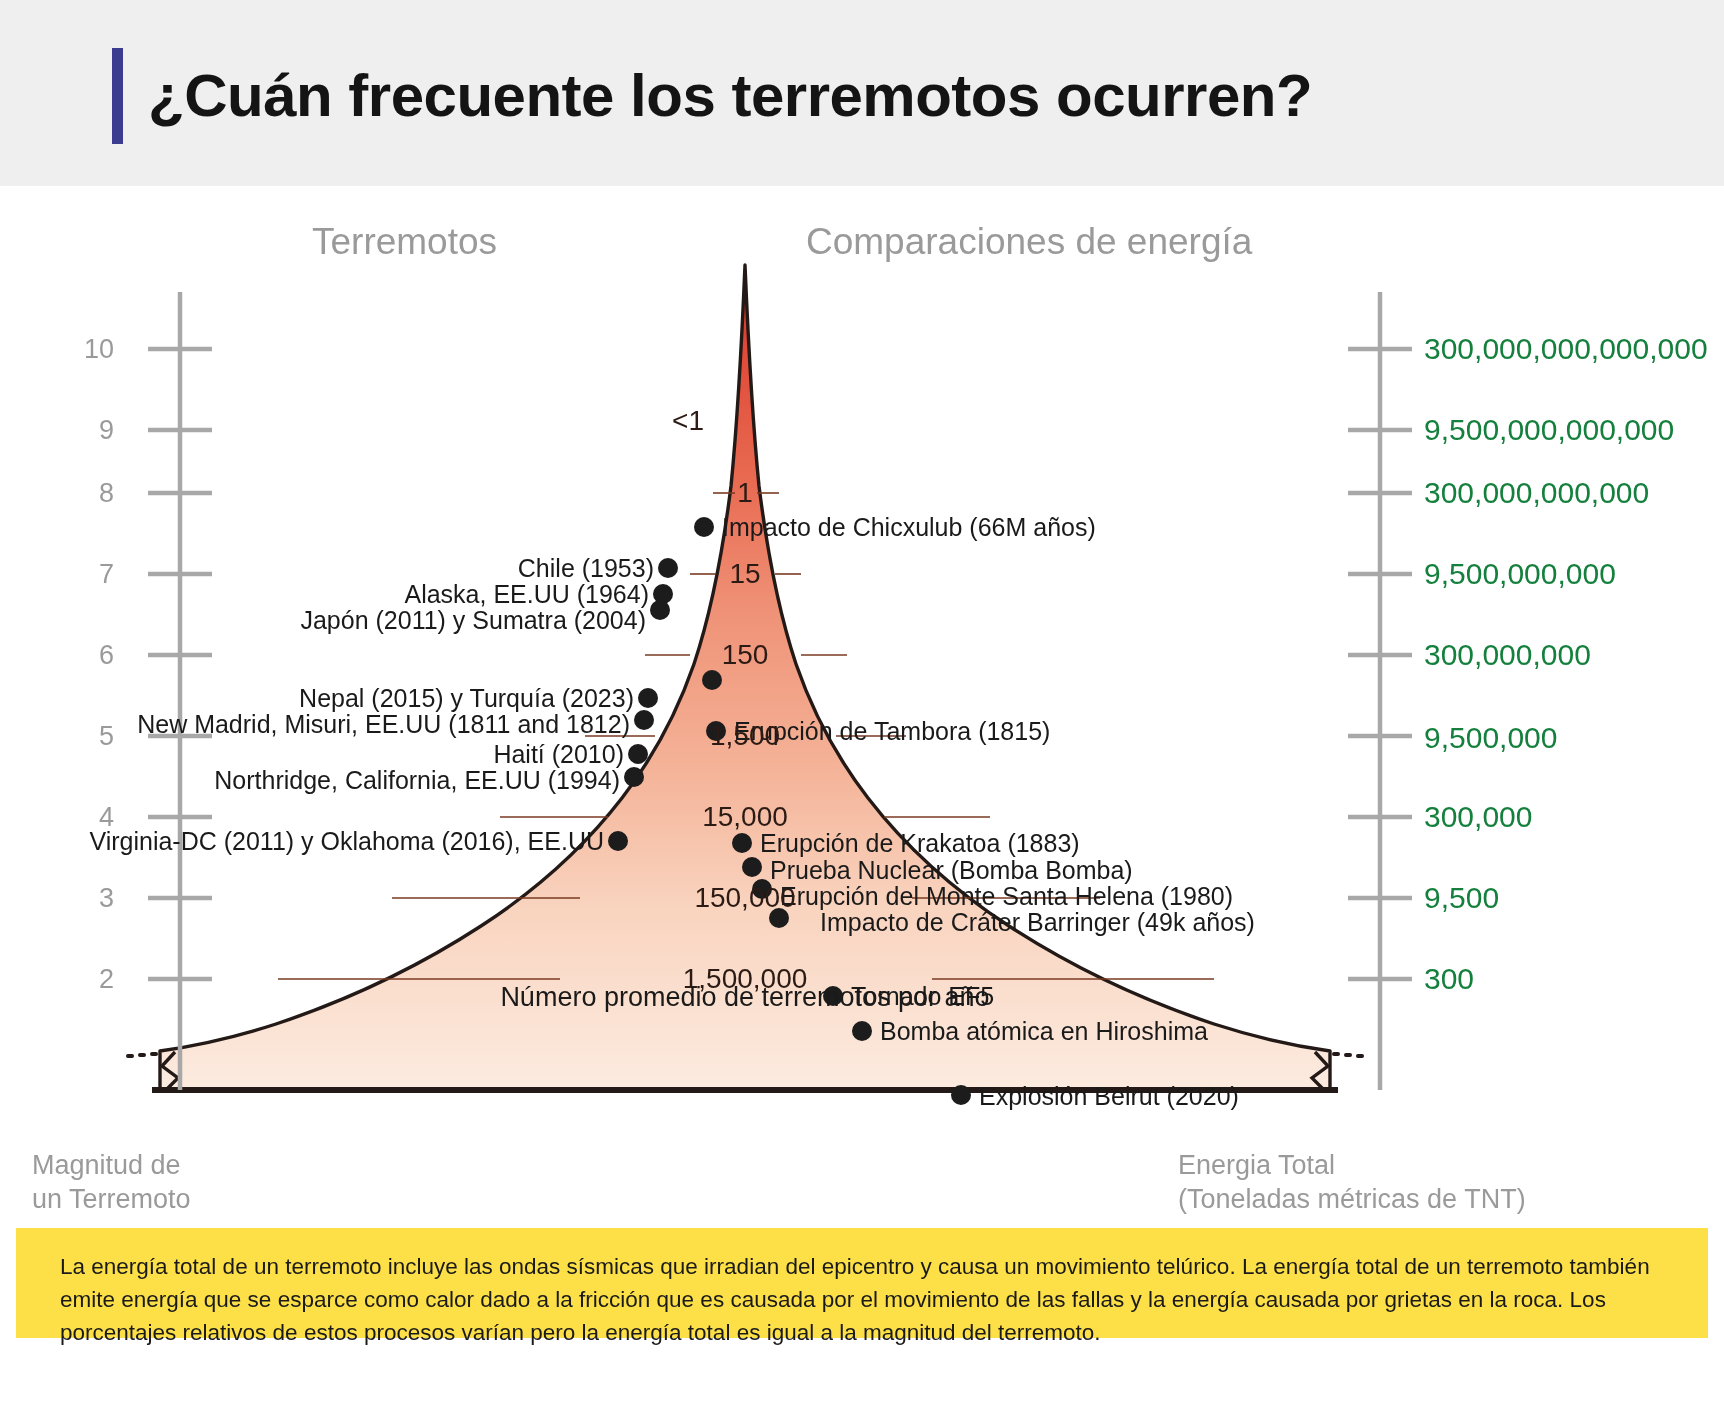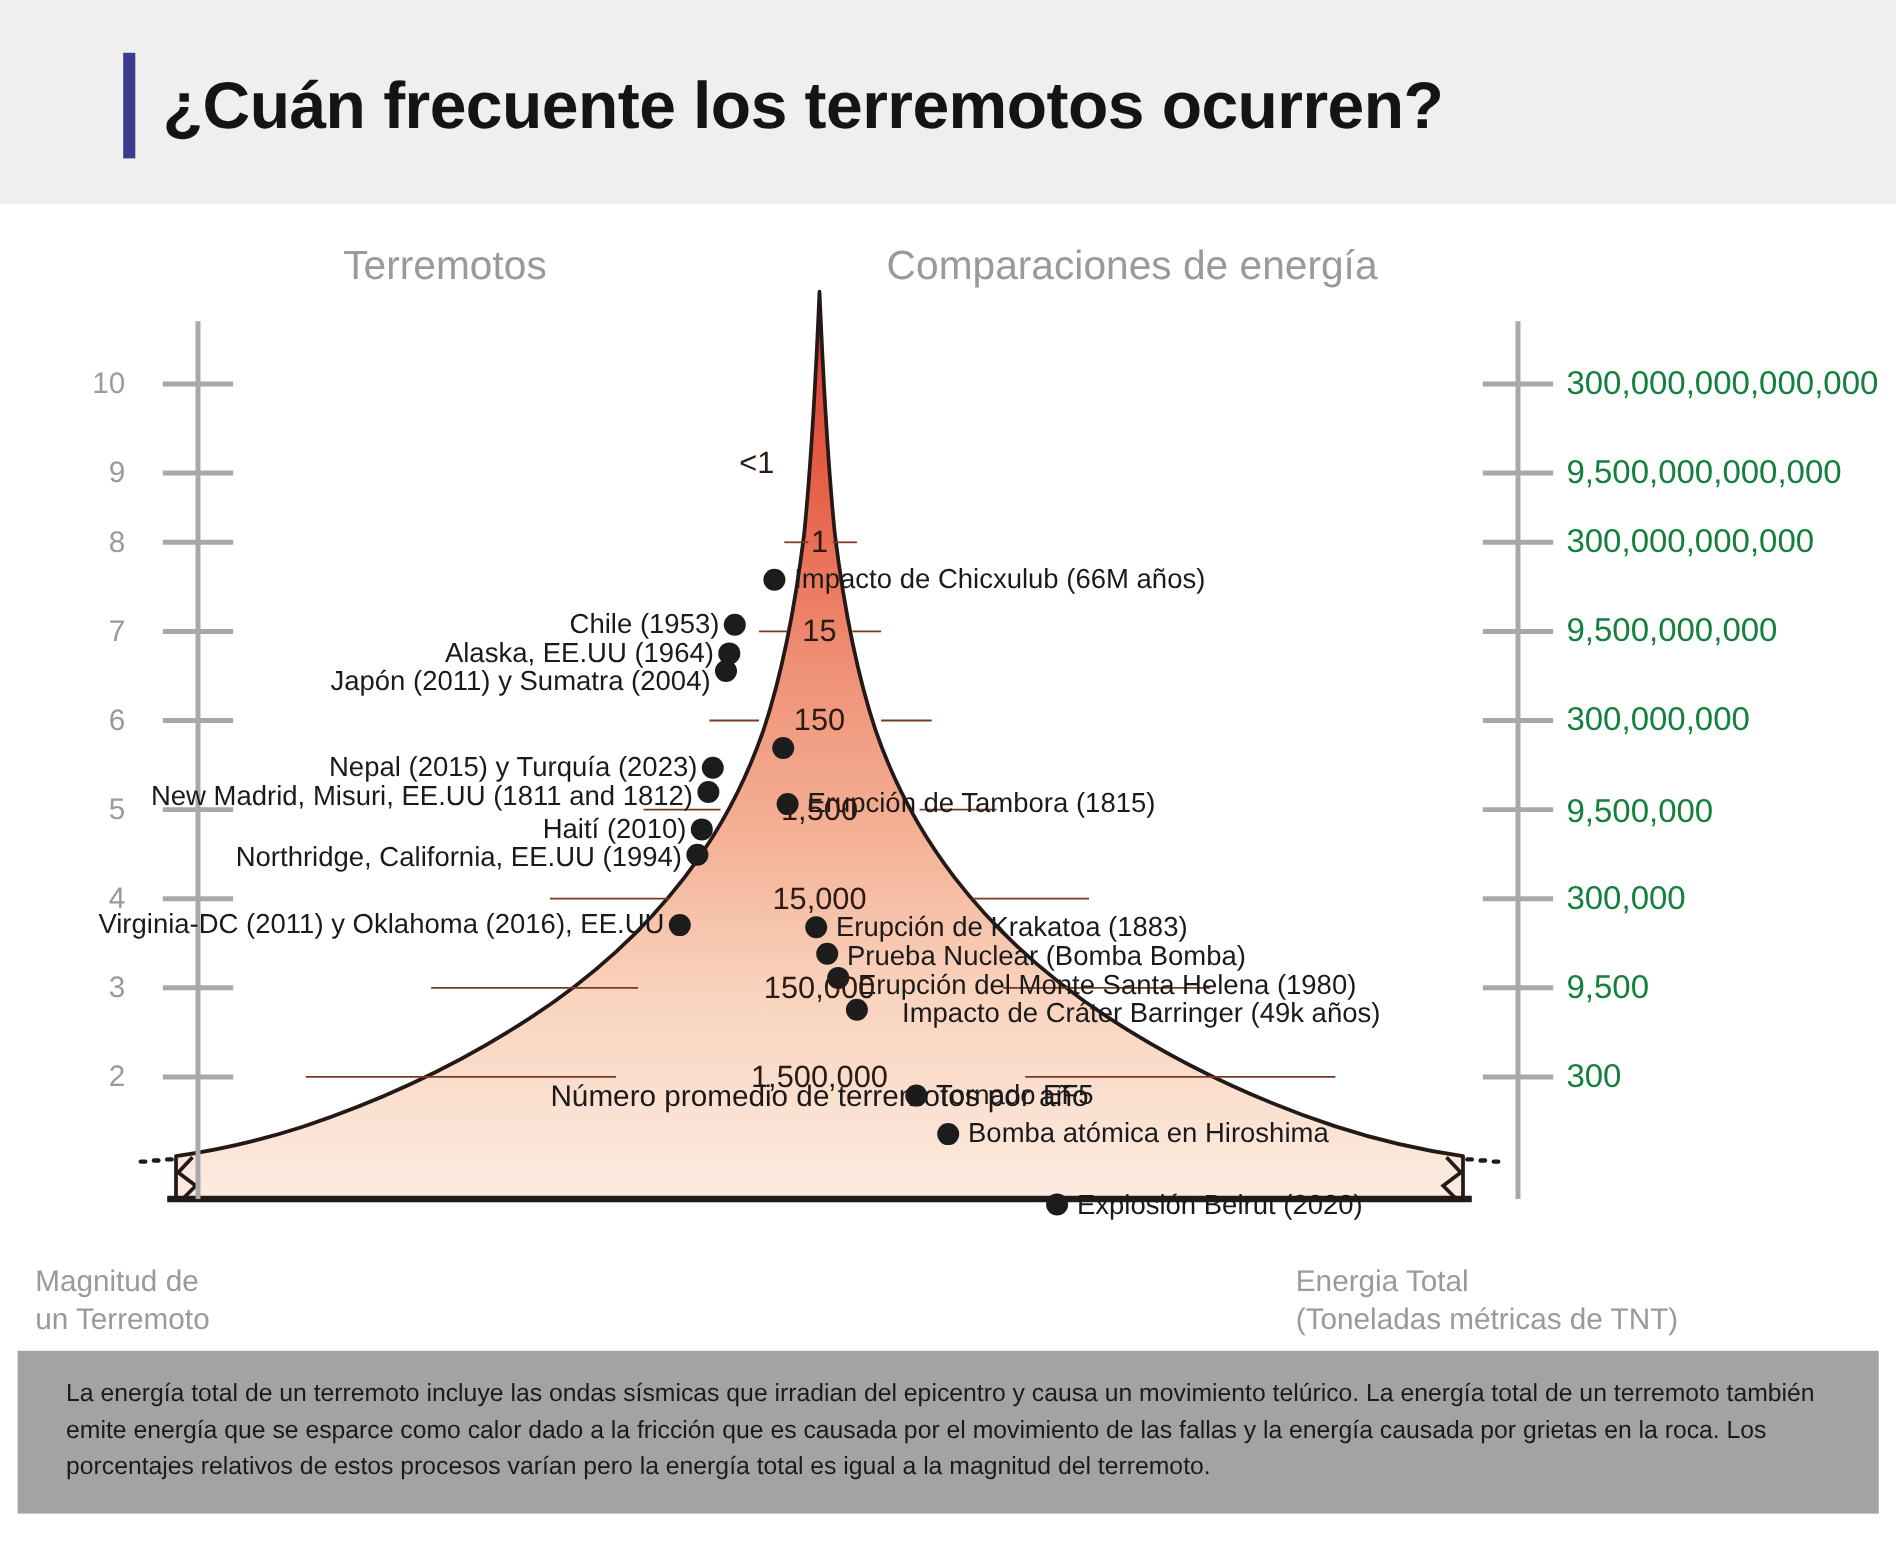--- a/index.html
+++ b/index.html
@@ -112,22 +112,22 @@
     color: #9a9a9a;
     line-height: 34px;
   }
   #caption-left  { left: 32px;  top: 1148px; }
   #caption-right { left: 1178px; top: 1148px; text-align: left; }
 
   
   #footer {
     position: absolute;
     left: 16px; top: 1228px;
-    width: 1692px; height: 148px;
-    background: #a3a3a3;
+    width: 1692px; height: 110px;
+    background: #fde047;
     padding: 22px 44px 0 44px;
   }
   #footer-text {
     font-size: 22.5px;
     line-height: 33px;
     color: #1a1a1a;
   }
 </style>
 </head>
 <body>

